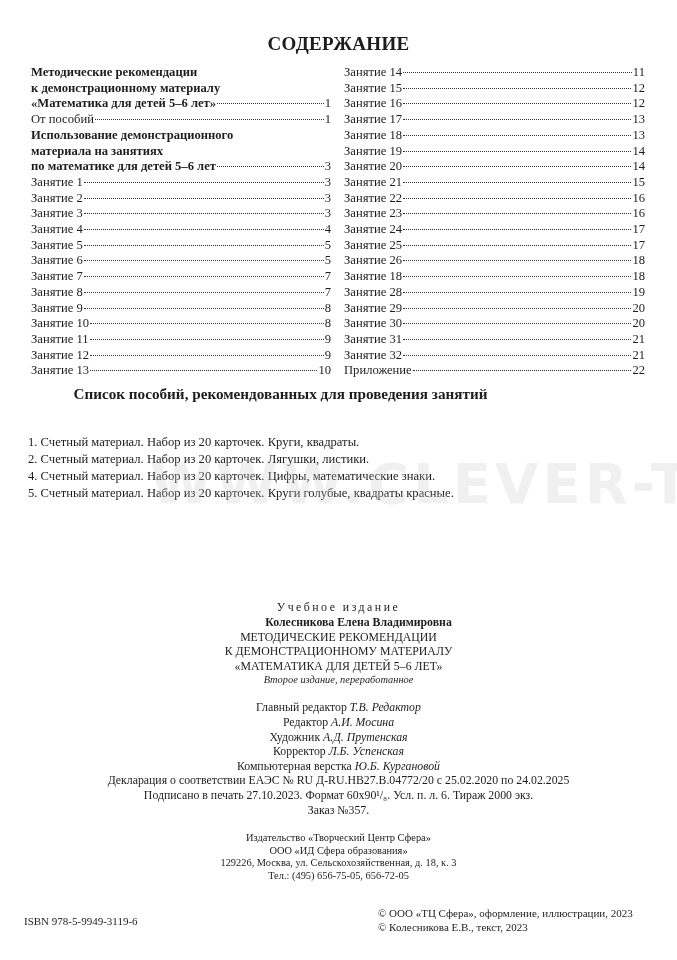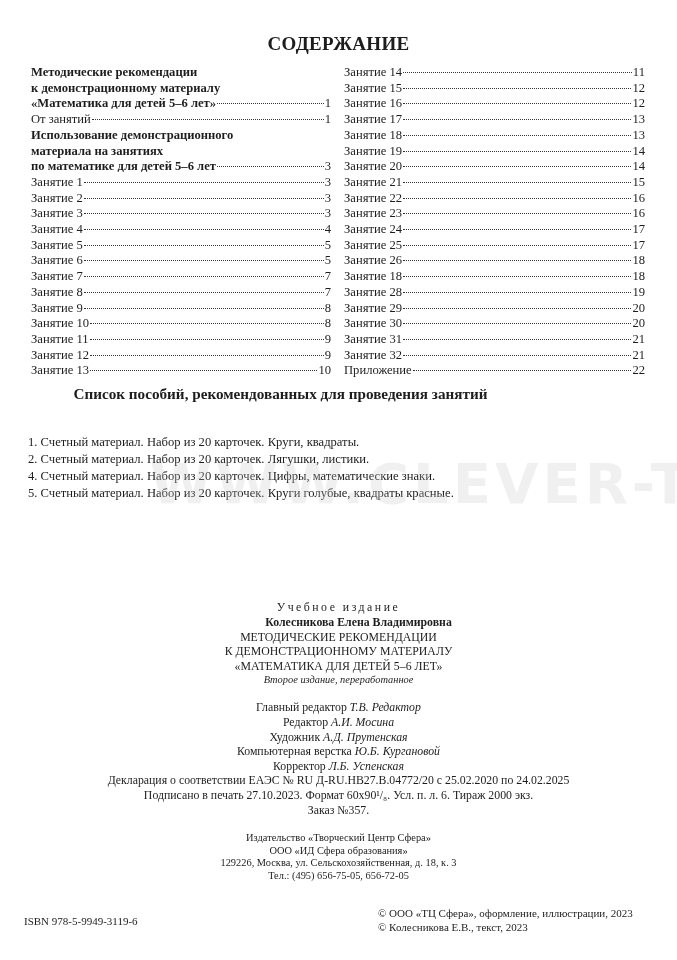--- a/index.html
+++ b/index.html
@@ -59,21 +59,21 @@
   <div class="toc-head">
     <div>Методические рекомендации</div>
     <div>к демонстрационному материалу</div>
     <div class="toc-row">
       <span class="lbl">«Математика для детей 5–6 лет»</span>
       <span class="dots"></span>
       <span class="pg" style="font-weight:normal">1</span>
     </div>
   </div>
   <div class="toc-row">
-    <span class="lbl">От занятий</span>
+    <span class="lbl">От пособий</span>
     <span class="dots"></span>
     <span class="pg">1</span>
   </div>
   <div class="toc-head">
     <div>Использование демонстрационного</div>
     <div>материала на занятиях</div>
     <div class="toc-row">
       <span class="lbl">по математике для детей 5–6 лет</span>
       <span class="dots"></span>
       <span class="pg" style="font-weight:normal">3</span>
@@ -269,22 +269,22 @@
   <div>МЕТОДИЧЕСКИЕ РЕКОМЕНДАЦИИ</div>
   <div>К ДЕМОНСТРАЦИОННОМУ МАТЕРИАЛУ</div>
   <div>«МАТЕМАТИКА ДЛЯ ДЕТЕЙ 5–6 ЛЕТ»</div>
   <div class="i small">Второе издание, переработанное</div>
 </div>
 
 <div class="imprint" style="top:700px;">
   <div><span>Главный редактор</span> <span class="i">Т.В. Редактор</span></div>
   <div><span>Редактор</span> <span class="i">А.И. Мосина</span></div>
   <div><span>Художник</span> <span class="i">А.Д. Прутенская</span></div>
+  <div><span>Корректор</span> <span class="i">Л.Б. Успенская</span></div>
   <div><span>Компьютерная верстка</span> <span class="i">Ю.Б. Кургановой</span></div>
-  <div><span>Корректор</span> <span class="i">Л.Б. Успенская</span></div>
 </div>
 
 <div class="imprint" style="top:773px;">
   <div>Декларация о соответствии ЕАЭС № RU Д-RU.HB27.B.04772/20 с 25.02.2020 по 24.02.2025</div>
   <div>Подписано в печать 27.10.2023. Формат 60х90¹/₈. Усл. п. л. 6. Тираж 2000 экз.</div>
   <div>Заказ №357.</div>
 </div>
 
 <div class="imprint small" style="top:832px;">
   <div>Издательство «Творческий Центр Сфера»</div>

